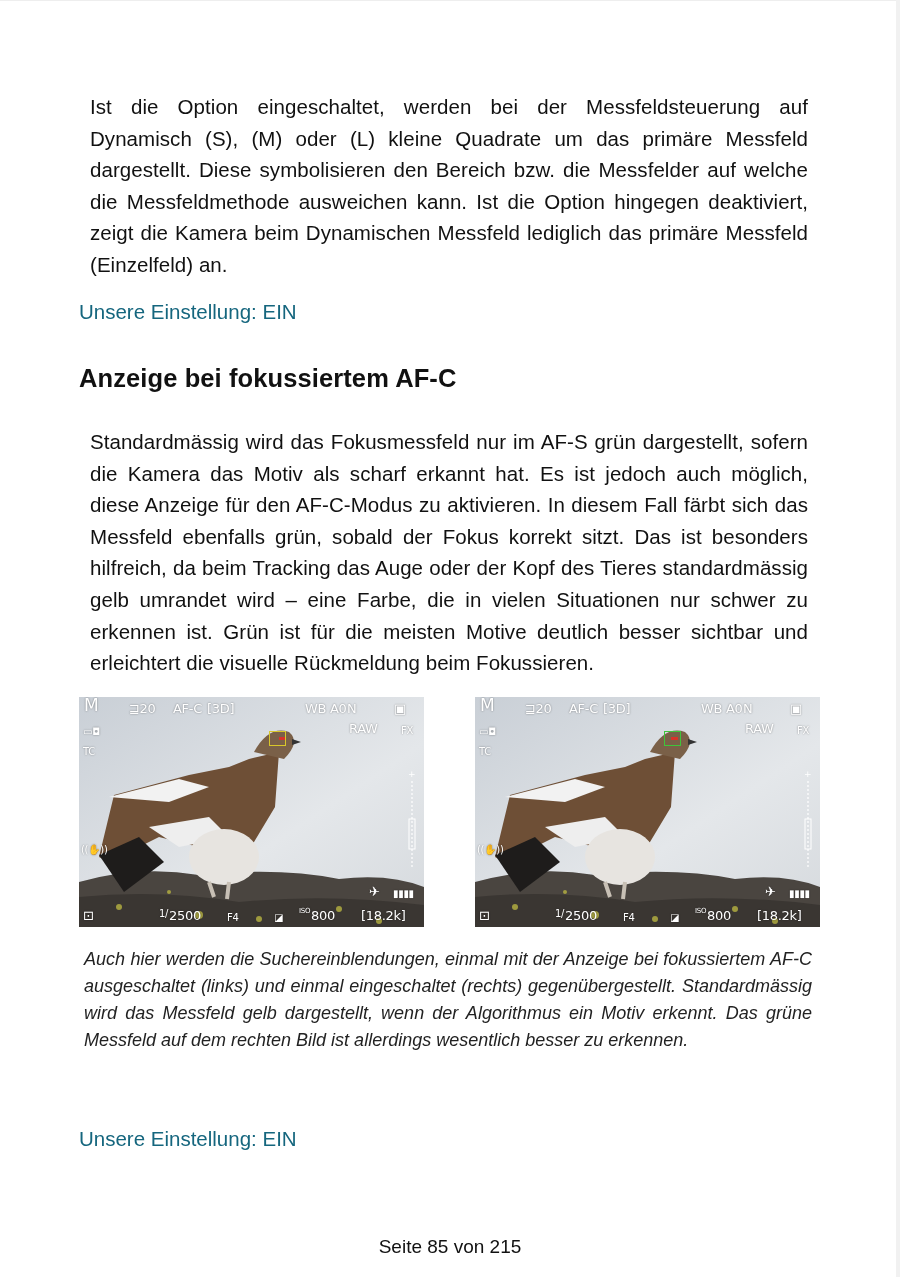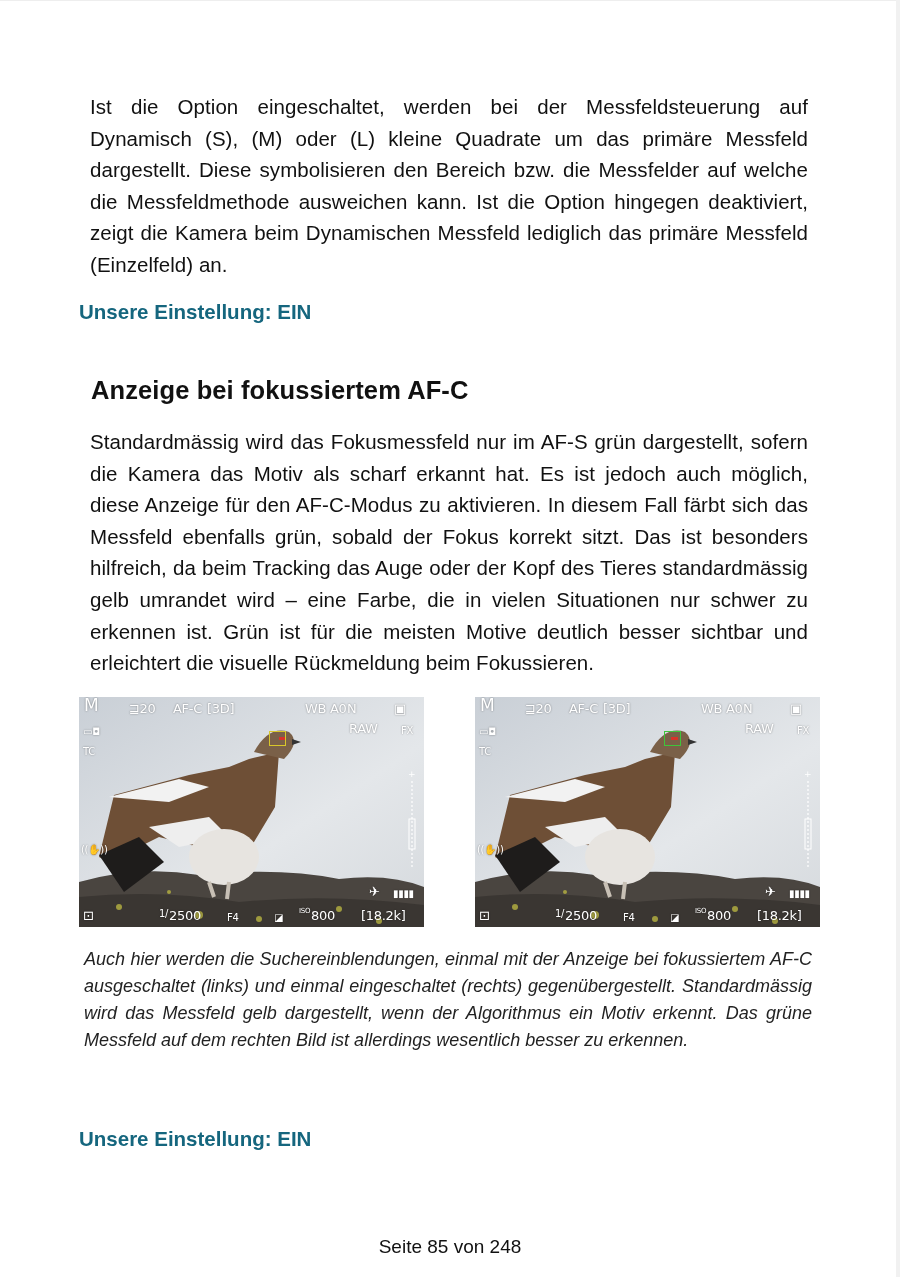--- a/index.html
+++ b/index.html
@@ -1,22 +1,22 @@
 <!DOCTYPE html>
 <html><head>
 <meta charset="utf-8">
 <style>
   html, body { margin: 0; padding: 0; background: #ffffff; }
   body { width: 900px; height: 1277px; position: relative; overflow: hidden; font-family: "Liberation Sans", "DejaVu Sans", sans-serif; color: #111; }
   .edge { position: absolute; top: 0; right: 0; width: 4px; height: 1277px; background: #f1f1f1; }
   .topline { position: absolute; top: 0; left: 0; width: 900px; height: 1px; background: #eeeeee; }
   .page { position: absolute; left: 79px; top: 80px; width: 740px; }
   p.body { margin: 11px; font-size: 20.5px; line-height: 31.6px; text-align: justify; letter-spacing: 0.05px; }
-  .setting { position: absolute; left: 79px; font-size: 20.5px; font-weight: bold; color: #15667e; margin: 0; }
-  h2.title { position: absolute; left: 79px; top: 364px; margin: 12px; font-size: 25.5px; font-weight: bold; color: #111; letter-spacing: 0.1px; }
+  .setting { position: absolute; left: 79px; font-size: 20.5px; font-weight: normal; color: #15667e; margin: 0; }
+  h2.title { position: absolute; left: 79px; top: 364px; margin: 0; font-size: 25.5px; font-weight: bold; color: #111; letter-spacing: 0.1px; }
   .para2 { position: absolute; left: 79px; top: 415px; width: 740px; }
   .figs { position: absolute; top: 697px; left: 79px; width: 740px; height: 230px; }
   .vf { position: absolute; top: 0; width: 345px; height: 230px; overflow: hidden; background: #d8dde2; }
   .vf.left { left: 0; }
   .vf.right { left: 396px; }
   .vf svg.scene { position: absolute; left: 0; top: 0; }
   .ovl { position: absolute; color: #ffffff; font-family: "DejaVu Sans", sans-serif; font-size: 13px; line-height: 13px; text-shadow: 0 0 2px rgba(0,0,0,0.45); white-space: nowrap; letter-spacing: -0.3px; }
   .ovl.small { font-size: 10px; }
   .ovl.big { font-size: 17px; }
   .af-box { position: absolute; width: 17px; height: 15px; border: 1.5px solid; box-sizing: border-box; }
@@ -162,13 +162,13 @@
     <span class="ovl small" style="left:220px;top:208px;font-size:7px;">ISO</span>
     <span class="ovl" style="left:232px;top:212px;">800</span>
     <span class="ovl" style="left:282px;top:212px;">[18.2k]</span>
   </div>
 </div>
 
 <p class="caption">Auch hier werden die Suchereinblendungen, einmal mit der Anzeige bei fokussiertem AF-C ausgeschaltet (links) und einmal eingeschaltet (rechts) gegenübergestellt. Standardmässig wird das Messfeld gelb dargestellt, wenn der Algorithmus ein Motiv erkennt. Das grüne Messfeld auf dem rechten Bild ist allerdings wesentlich besser zu erkennen.</p>
 
 <p class="setting" style="top:1127px;">Unsere Einstellung: EIN</p>
 
-<p class="footer">Seite 85 von 248</p>
+<p class="footer">Seite 85 von 215</p>
 
 </body></html>

